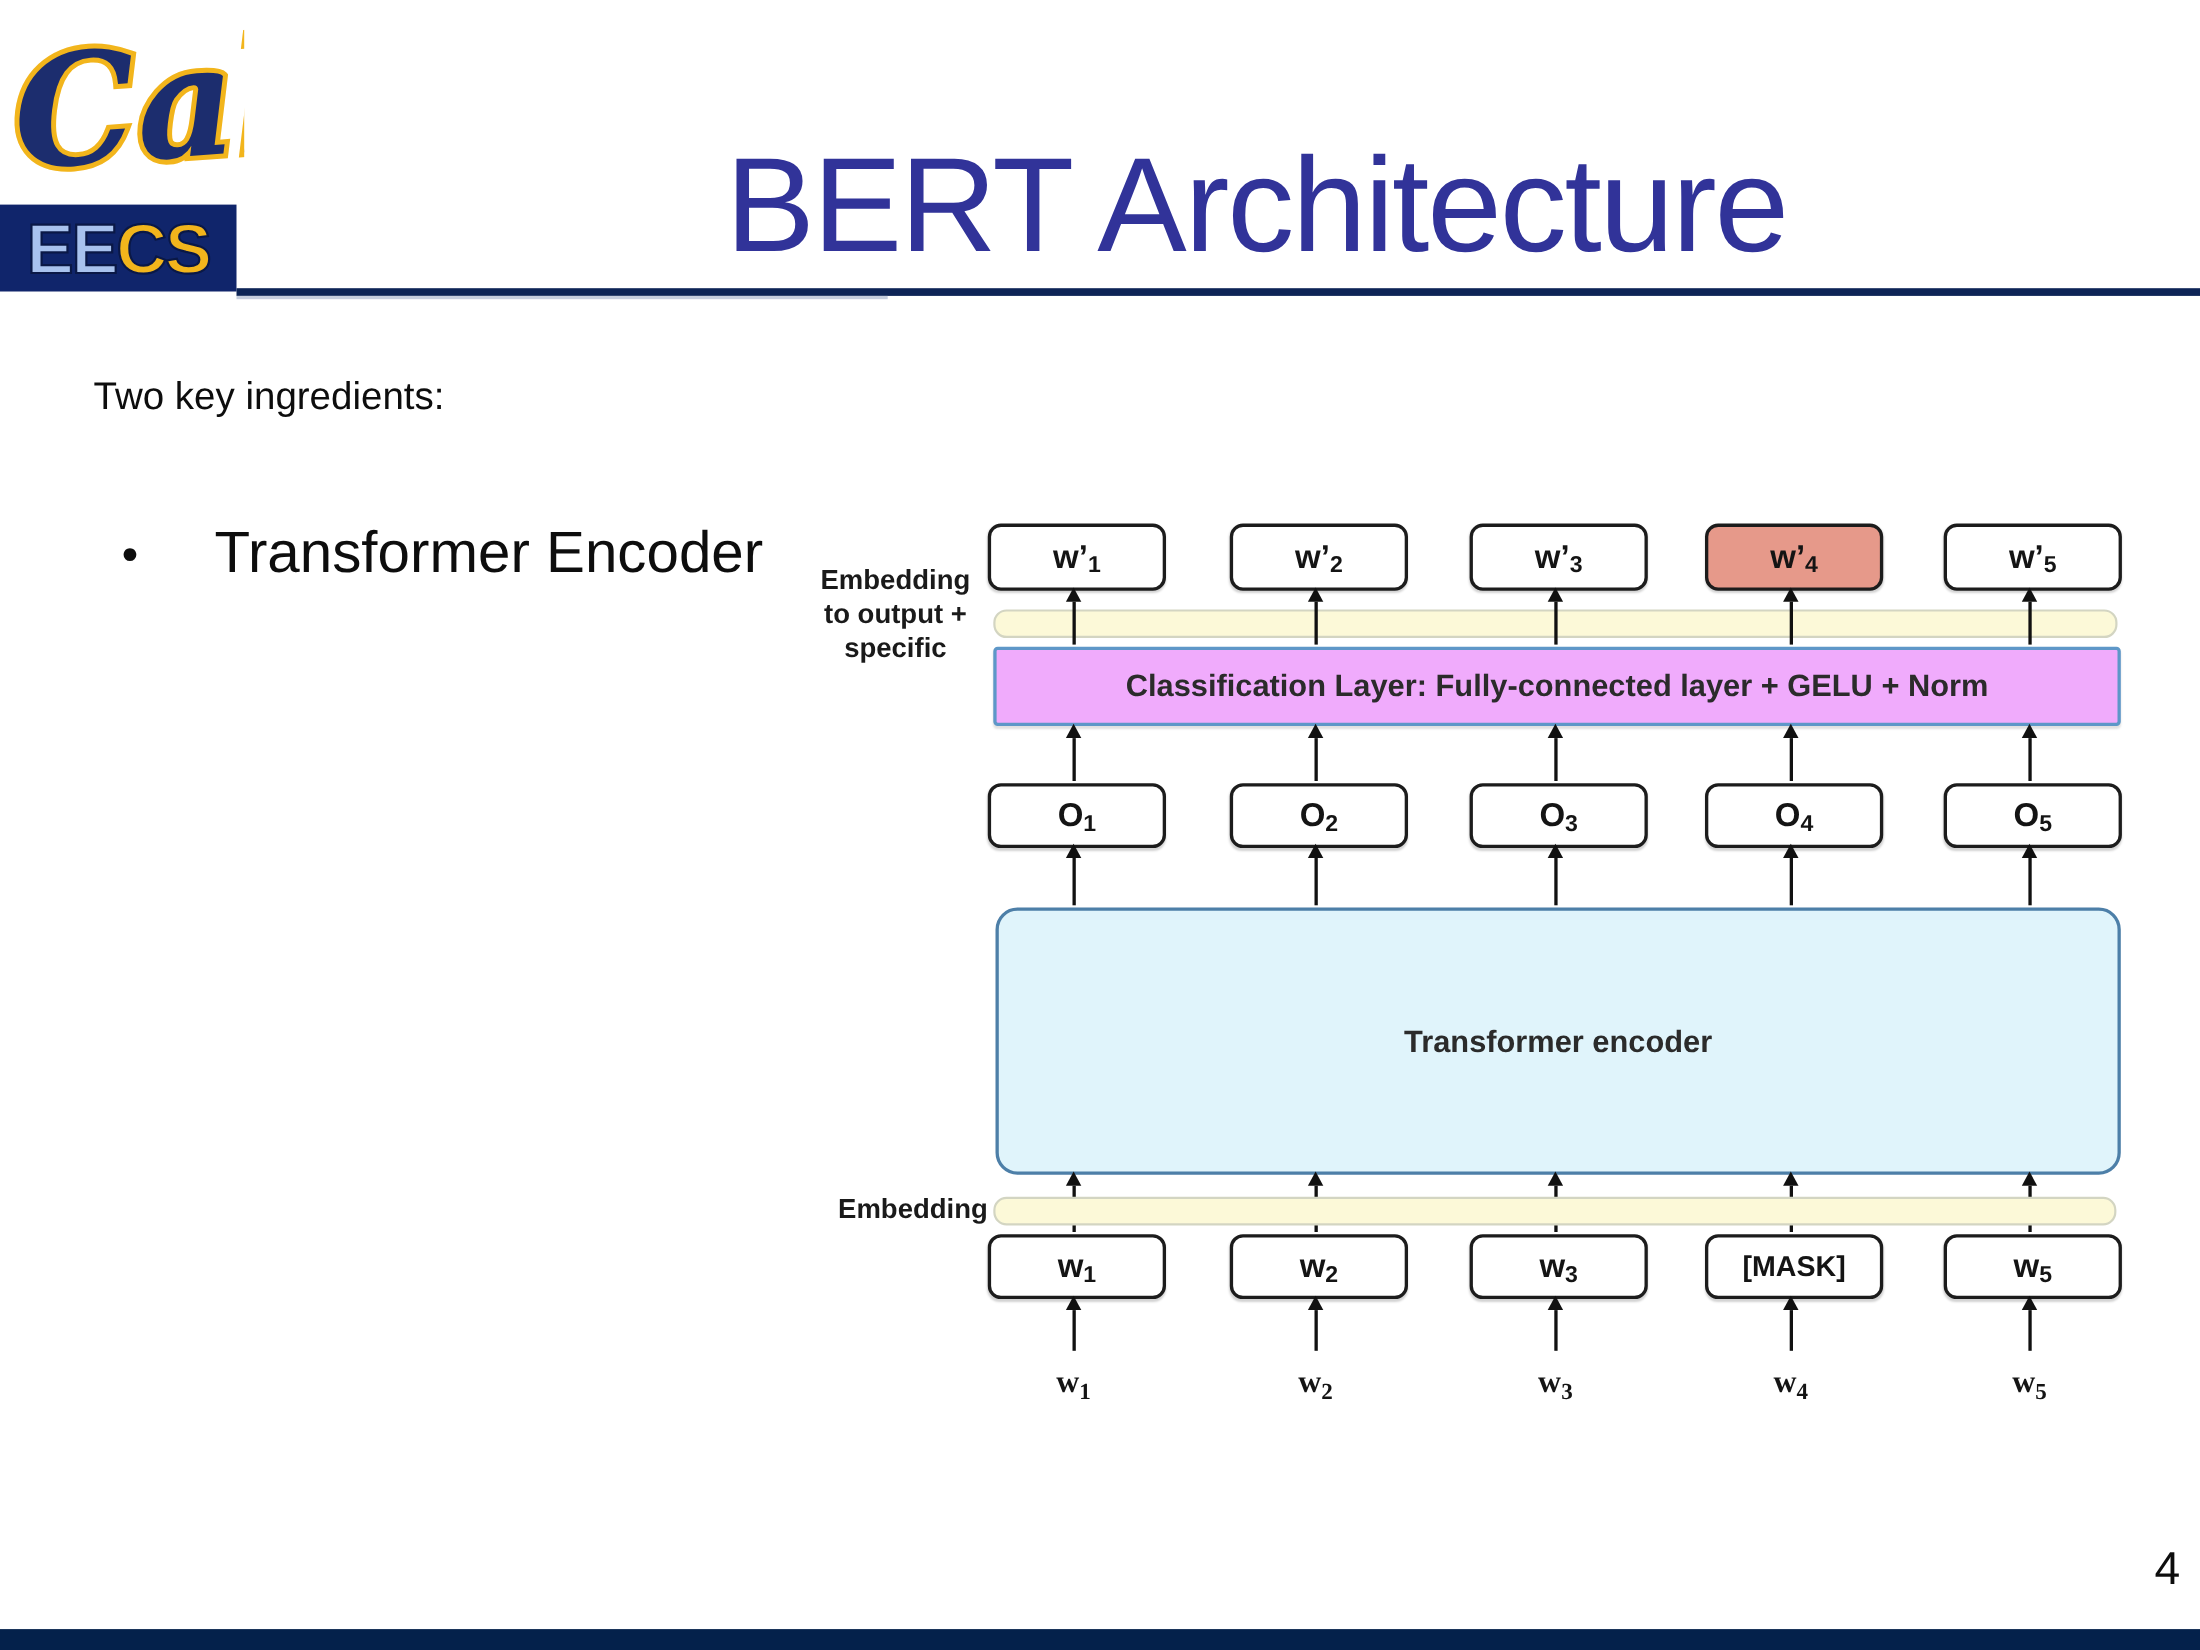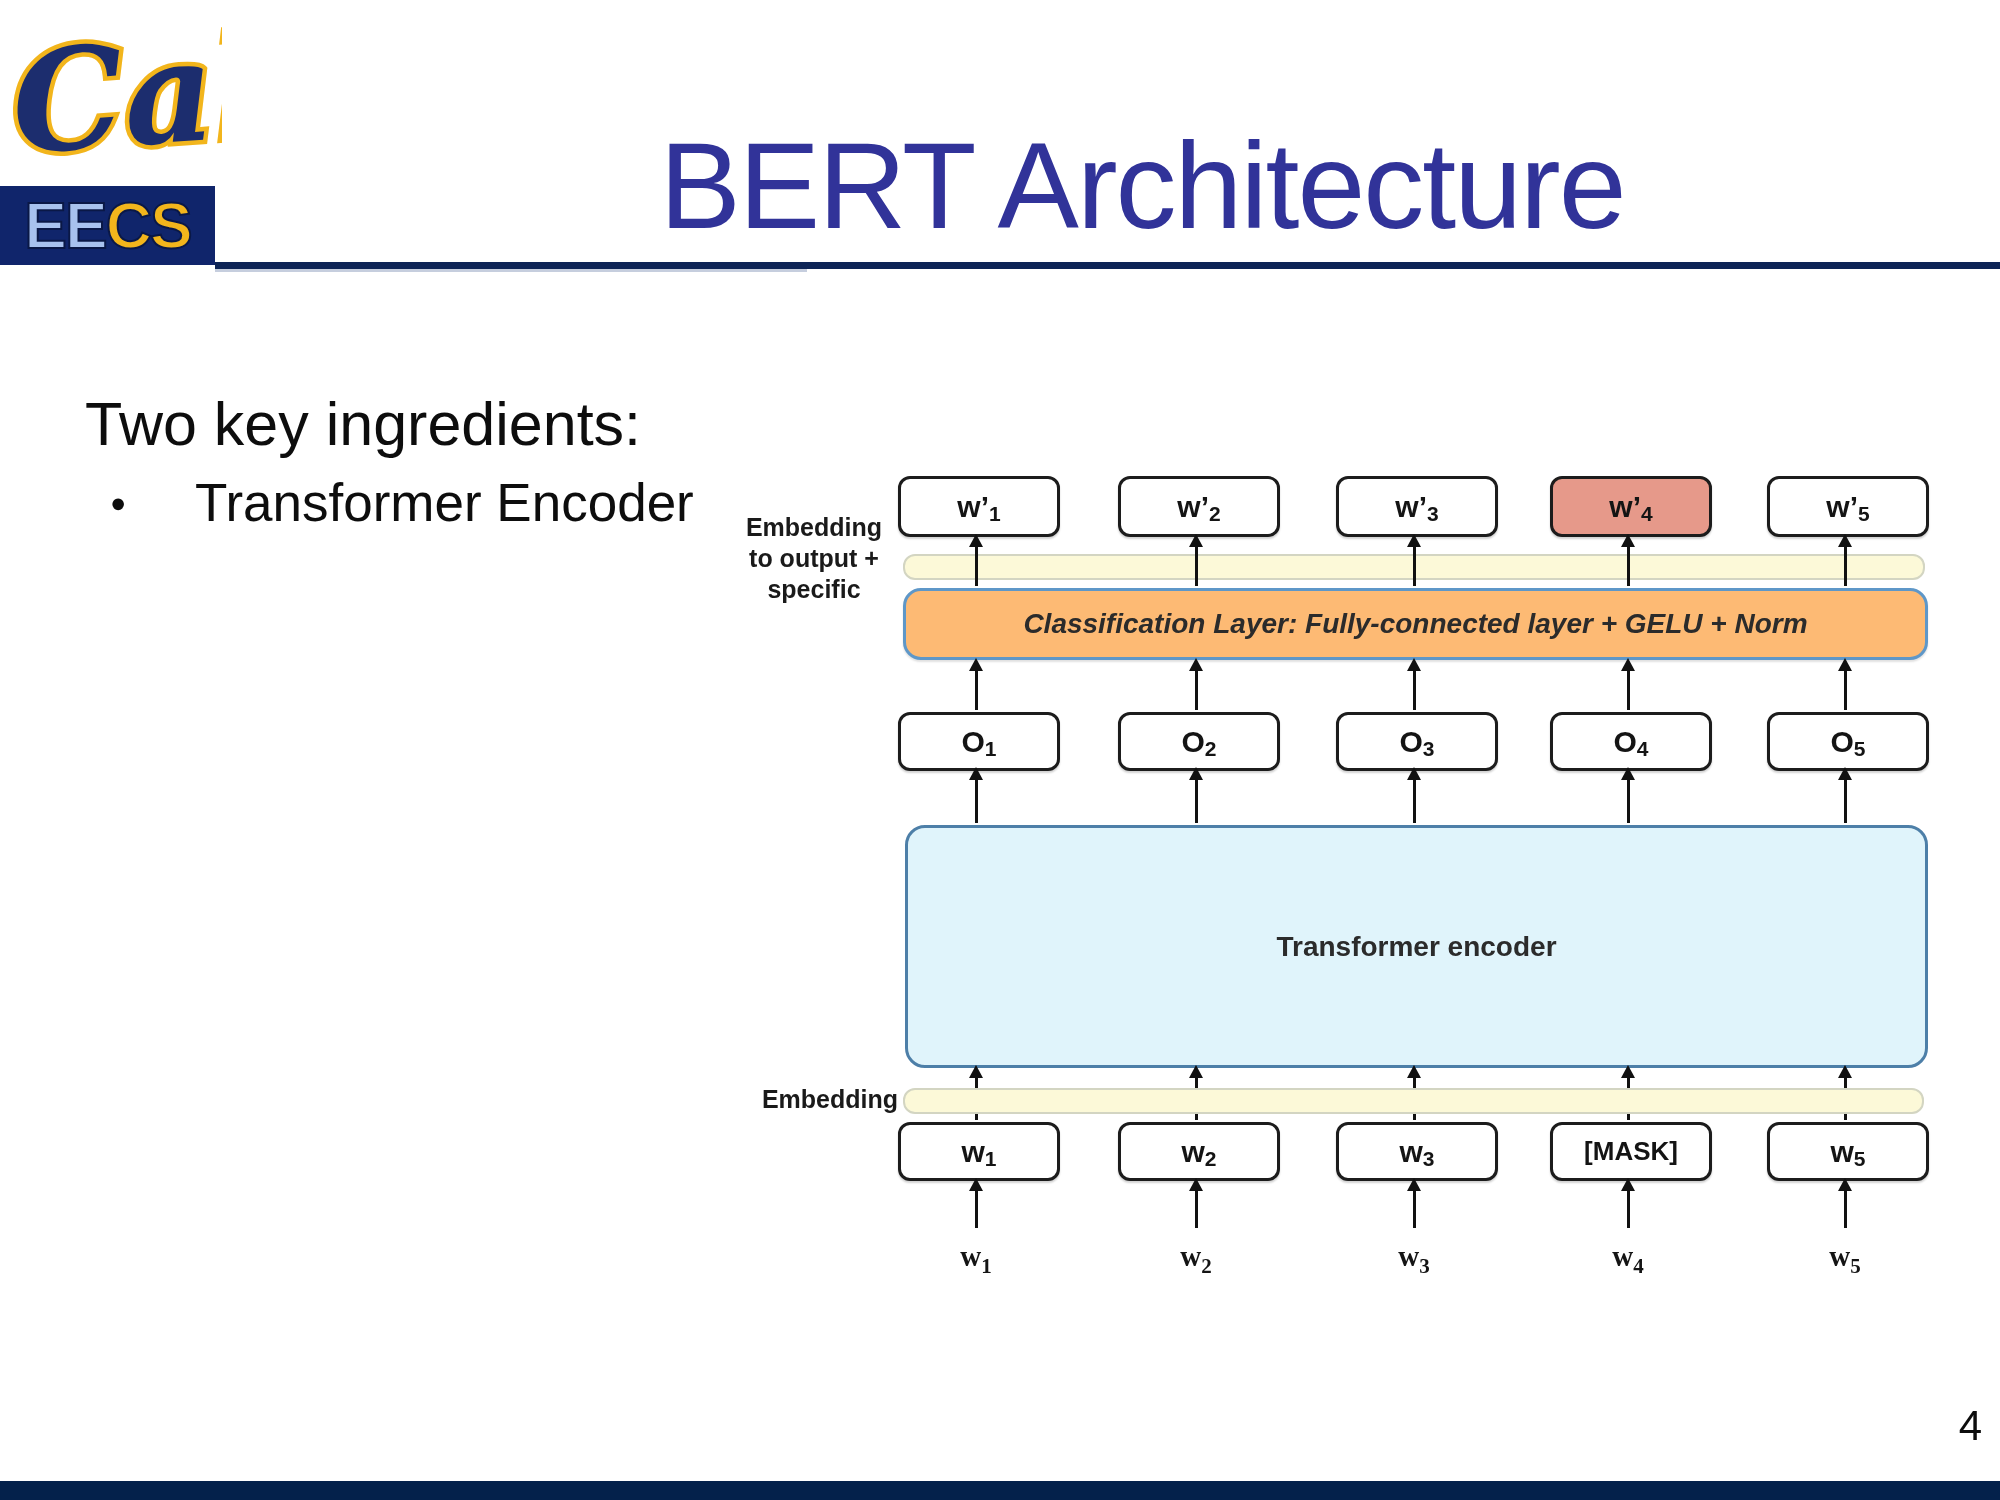--- a/index.html
+++ b/index.html
@@ -12,42 +12,42 @@
         display:flex;align-items:center;justify-content:center;font-weight:bold;font-size:64px;
         letter-spacing:-2px;font-family:"Liberation Sans",sans-serif;}
   .eecs .ee{color:var(--ee,#a8c2ee);-webkit-text-stroke:2px #0a1846;}
   .eecs .cs{color:var(--gold,#f2b51c);-webkit-text-stroke:2px #0a1846;}
   .title{position:absolute;left:284px;top:34px;width:1716px;text-align:center;
          font-size:122px;font-weight:400;letter-spacing:-2px;color:var(--title,#313399);line-height:1.15;}
   .rule{position:absolute;left:215px;right:0;top:262px;height:7px;background:var(--navy,#0d2456);}
   .rule2{position:absolute;left:215px;top:269px;width:592px;height:3px;background:#c6cede;}
 
   
-  .intro{position:absolute;left:85px;top:341px;font-size:61px;color:#0d0d0d;margin-top:48px;}
+  .intro{position:absolute;left:85px;top:341px;font-size:35px;color:#0d0d0d;}
   .bullets{position:absolute;left:110px;top:462px;width:640px;}
   .bullet-row{display:flex;margin-bottom:12px;}
   .bullet-row::before{content:"\25CF";font-size:27px;line-height:82px;width:85px;flex:0 0 85px;color:#0d0d0d;}
   .btext{flex:1;font-size:53px;line-height:82px;color:#0d0d0d;}
 
   
   .box{position:absolute;width:156px;background:#fff;border:3px solid #1c1c1c;border-radius:12px;
        display:flex;align-items:center;justify-content:center;
        font-weight:bold;font-size:30px;color:#141414;box-shadow:0 2px 2px rgba(0,0,0,.18);}
   .box .sub{font-size:21px;font-weight:bold;transform:translateY(7px);}
   .row-out{top:476px;height:55px;}
   .row-o{top:712px;height:53px;}
   .row-in{top:1122px;height:53px;}
   .hl{background:var(--highlight,#e6998a);}
 
   .ybar{position:absolute;left:903px;width:1018px;height:22px;border-radius:12px;
         background:var(--bar-fill,#fcf9d8);border:2px solid var(--bar-border,#d3d5c2);}
-  .clsbox{position:absolute;left:903px;top:588px;width:1019px;height:66px;background:#fdba74;
-          border:3px solid var(--classification-border,#5e97c8);border-radius:18px;
+  .clsbox{position:absolute;left:903px;top:588px;width:1019px;height:66px;background:#f0abfc;
+          border:3px solid var(--classification-border,#5e97c8);border-radius:4px;
           display:flex;align-items:center;justify-content:center;
-          font-weight:bold;font-size:28px;color:#2b2b2b;box-shadow:0 2px 2px rgba(0,0,0,.12);font-style:italic;}
+          font-weight:bold;font-size:28px;color:#2b2b2b;box-shadow:0 2px 2px rgba(0,0,0,.12);}
   .encoder{position:absolute;left:905px;top:825px;width:1017px;height:237px;
            background:var(--encoder-fill,#e0f4fb);border:3px solid var(--encoder-border,#4d7fa8);
            border-radius:20px;display:flex;align-items:center;justify-content:center;
            font-weight:bold;font-size:28px;color:#2b2b2b;}
 
   .arrow{position:absolute;width:16px;display:flex;flex-direction:column;align-items:center;}
   .arrow::before{content:"";width:0;height:0;border-left:7px solid transparent;
                  border-right:7px solid transparent;border-bottom:13px solid #111;}
   .arrow::after{content:"";width:3px;flex:1;background:#111;}
   .a1{top:534px;height:52px;}

